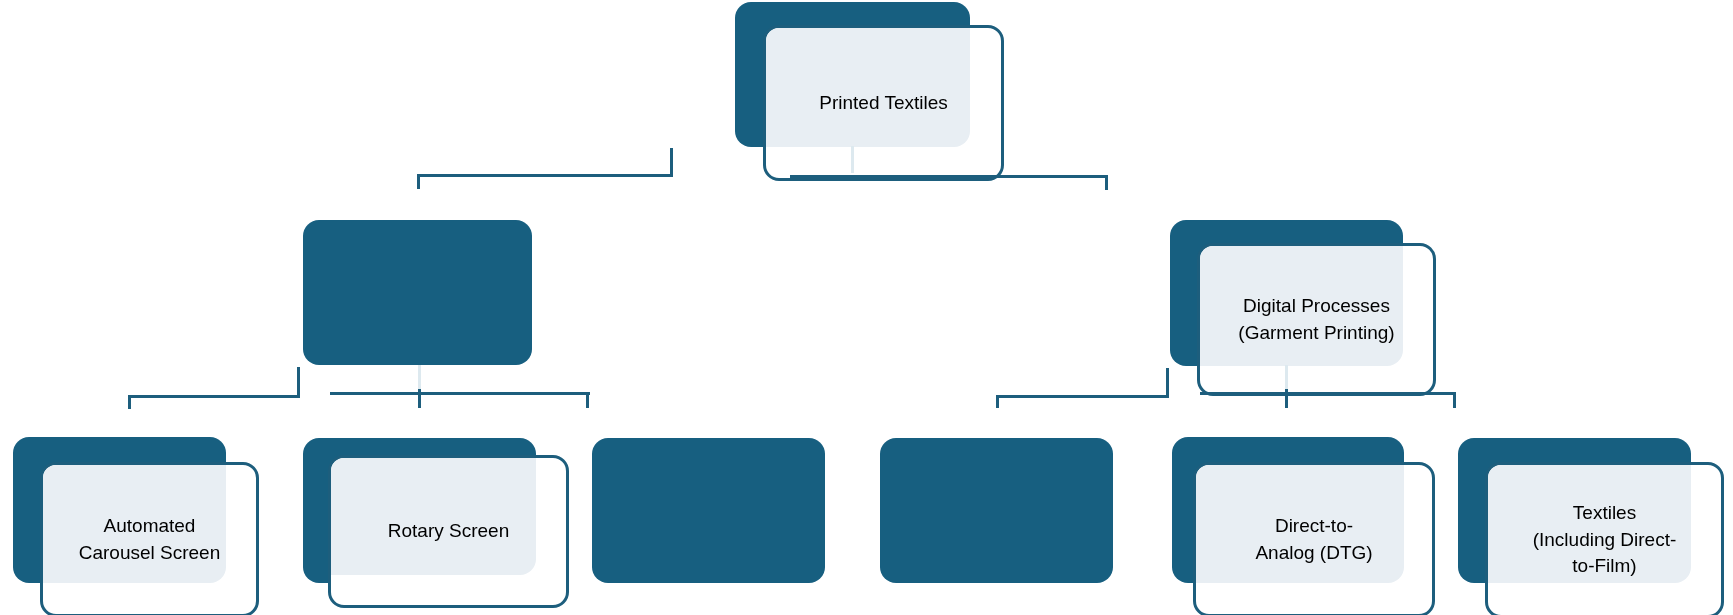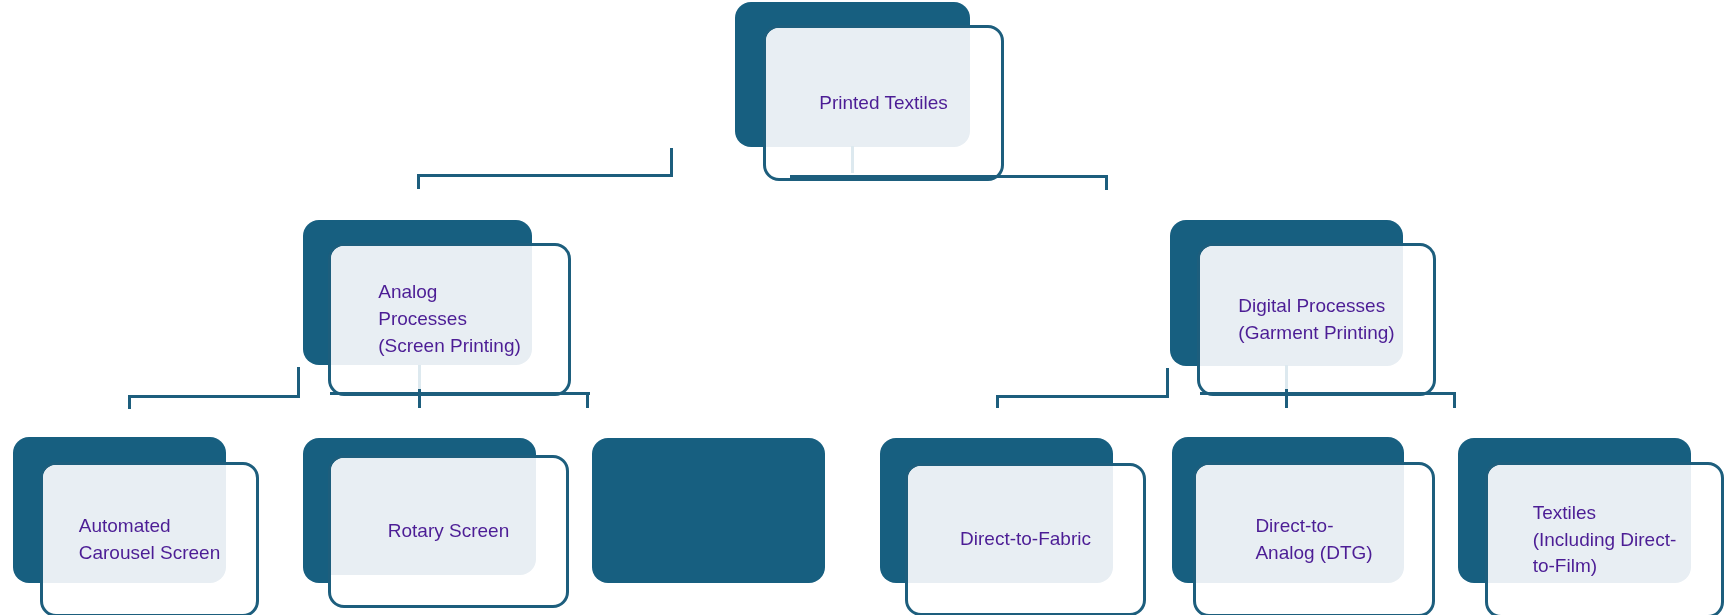--- a/index.html
+++ b/index.html
@@ -24,47 +24,41 @@
   .tint{
     position:absolute;
     border-radius:14px 0 16px 0;
   }
   .label{
     position:absolute;
     inset:0;
     display:flex;
     align-items:center;
     justify-content:center;
-    text-align:left;
+    text-align:center;
     white-space:pre-line;
     font-size:19px;
     line-height:1.42;
-    color:#4c1d95;
+    color:#000000;
   }
   .seg{position:absolute;}
 </style>
 </head>
 <body>
 
 <div id="stage">
     <div class="node">
       <div class="shadow" style="left: 735px; top: 2px; width: 235px; height: 145px; background: rgb(23, 95, 128);"></div>
       <div class="card" style="left: 763px; top: 25px; width: 235px; height: 150px; border: 3px solid rgb(29, 94, 125); background: rgb(255, 255, 255);">
         <div class="tint" style="left: -3px; top: -3px; width: 207px; height: 122px; background: rgb(232, 238, 243);"></div>
         <div class="label">Printed Textiles</div>
       </div>
     </div>
     <div class="node">
       <div class="shadow" style="left: 303px; top: 220px; width: 229px; height: 145px; background: rgb(23, 95, 128);"></div>
-      <div class="card" style="left: 328px; top: 243px; width: 237px; height: 147px; border: 3px solid rgb(29, 94, 125); background: rgb(255, 255, 255);">
-        <div class="tint" style="left: -3px; top: -3px; width: 204px; height: 122px; background: rgb(232, 238, 243);"></div>
-        <div class="label">Analog
-Processes
-(Screen Printing)</div>
-      </div>
     </div>
     <div class="node">
       <div class="shadow" style="left: 1170px; top: 220px; width: 233px; height: 146px; background: rgb(23, 95, 128);"></div>
       <div class="card" style="left: 1197px; top: 243px; width: 233px; height: 147px; border: 3px solid rgb(29, 94, 125); background: rgb(255, 255, 255);">
         <div class="tint" style="left: -3px; top: -3px; width: 206px; height: 123px; background: rgb(232, 238, 243);"></div>
         <div class="label">Digital Processes
 (Garment Printing)</div>
       </div>
     </div>
     <div class="node">
@@ -80,24 +74,20 @@
       <div class="card" style="left: 328px; top: 455px; width: 235px; height: 147px; border: 3px solid rgb(29, 94, 125); background: rgb(255, 255, 255);">
         <div class="tint" style="left: -3px; top: -3px; width: 208px; height: 120px; background: rgb(232, 238, 243);"></div>
         <div class="label">Rotary Screen</div>
       </div>
     </div>
     <div class="node">
       <div class="shadow" style="left: 592px; top: 438px; width: 233px; height: 145px; background: rgb(23, 95, 128);"></div>
     </div>
     <div class="node">
       <div class="shadow" style="left: 880px; top: 438px; width: 233px; height: 145px; background: rgb(23, 95, 128);"></div>
-      <div class="card" style="left: 905px; top: 463px; width: 235px; height: 147px; border: 3px solid rgb(29, 94, 125); background: rgb(255, 255, 255);">
-        <div class="tint" style="left: -3px; top: -3px; width: 208px; height: 120px; background: rgb(232, 238, 243);"></div>
-        <div class="label">Direct-to-Fabric</div>
-      </div>
     </div>
     <div class="node">
       <div class="shadow" style="left: 1172px; top: 437px; width: 232px; height: 146px; background: rgb(23, 95, 128);"></div>
       <div class="card" style="left: 1193px; top: 462px; width: 236px; height: 149px; border: 3px solid rgb(29, 94, 125); background: rgb(255, 255, 255);">
         <div class="tint" style="left: -3px; top: -3px; width: 211px; height: 121px; background: rgb(232, 238, 243);"></div>
         <div class="label">Direct-to-
 Analog (DTG)</div>
       </div>
     </div>
     <div class="node">

